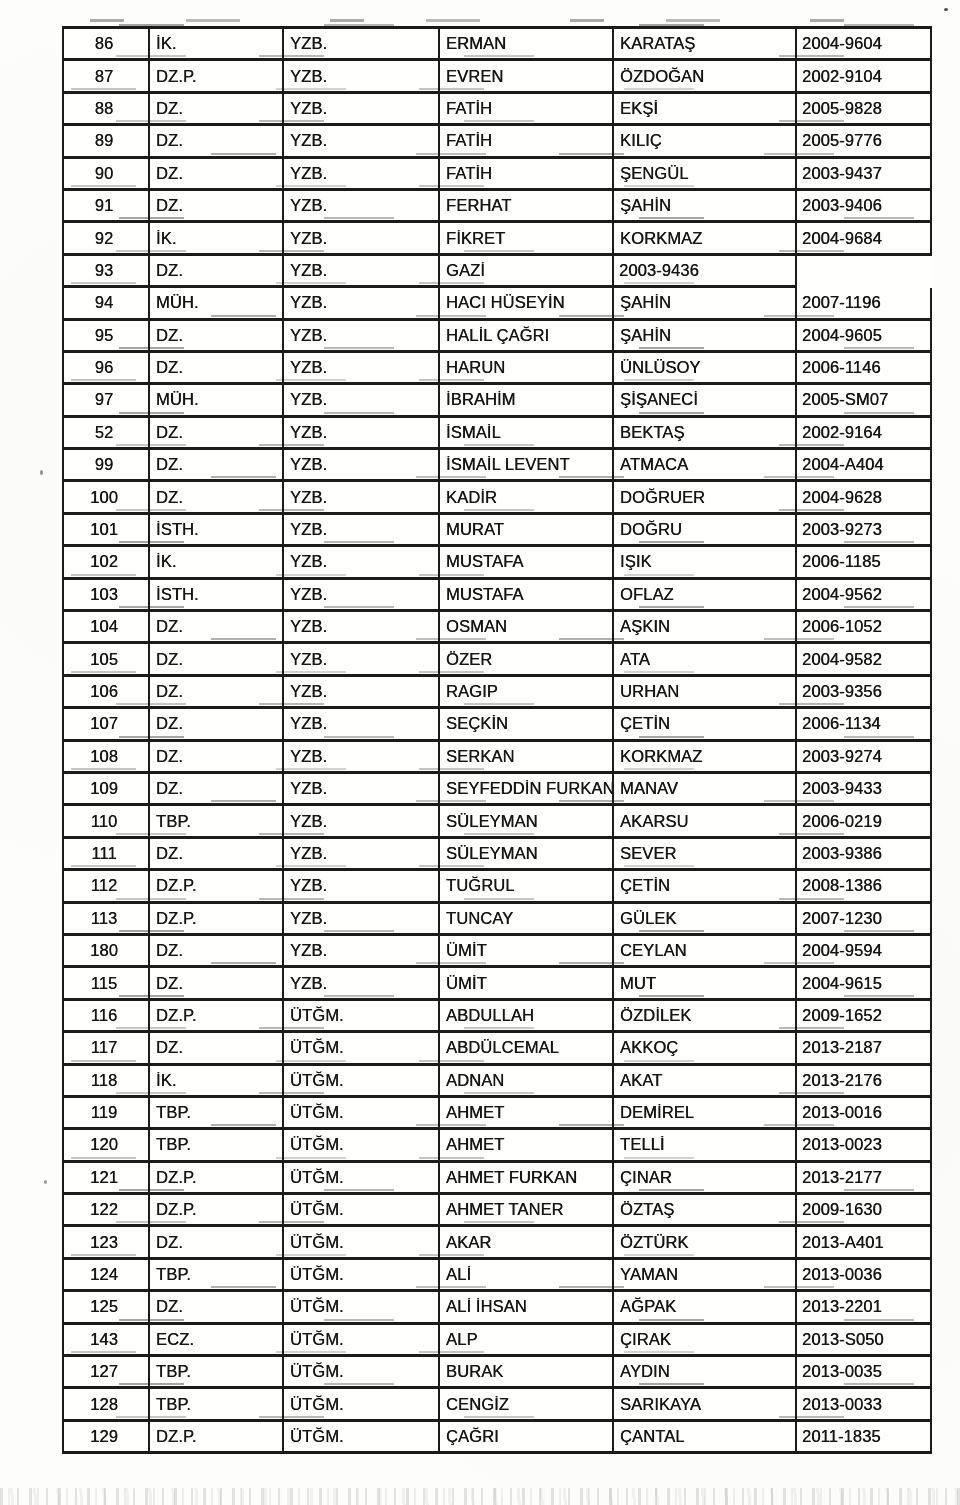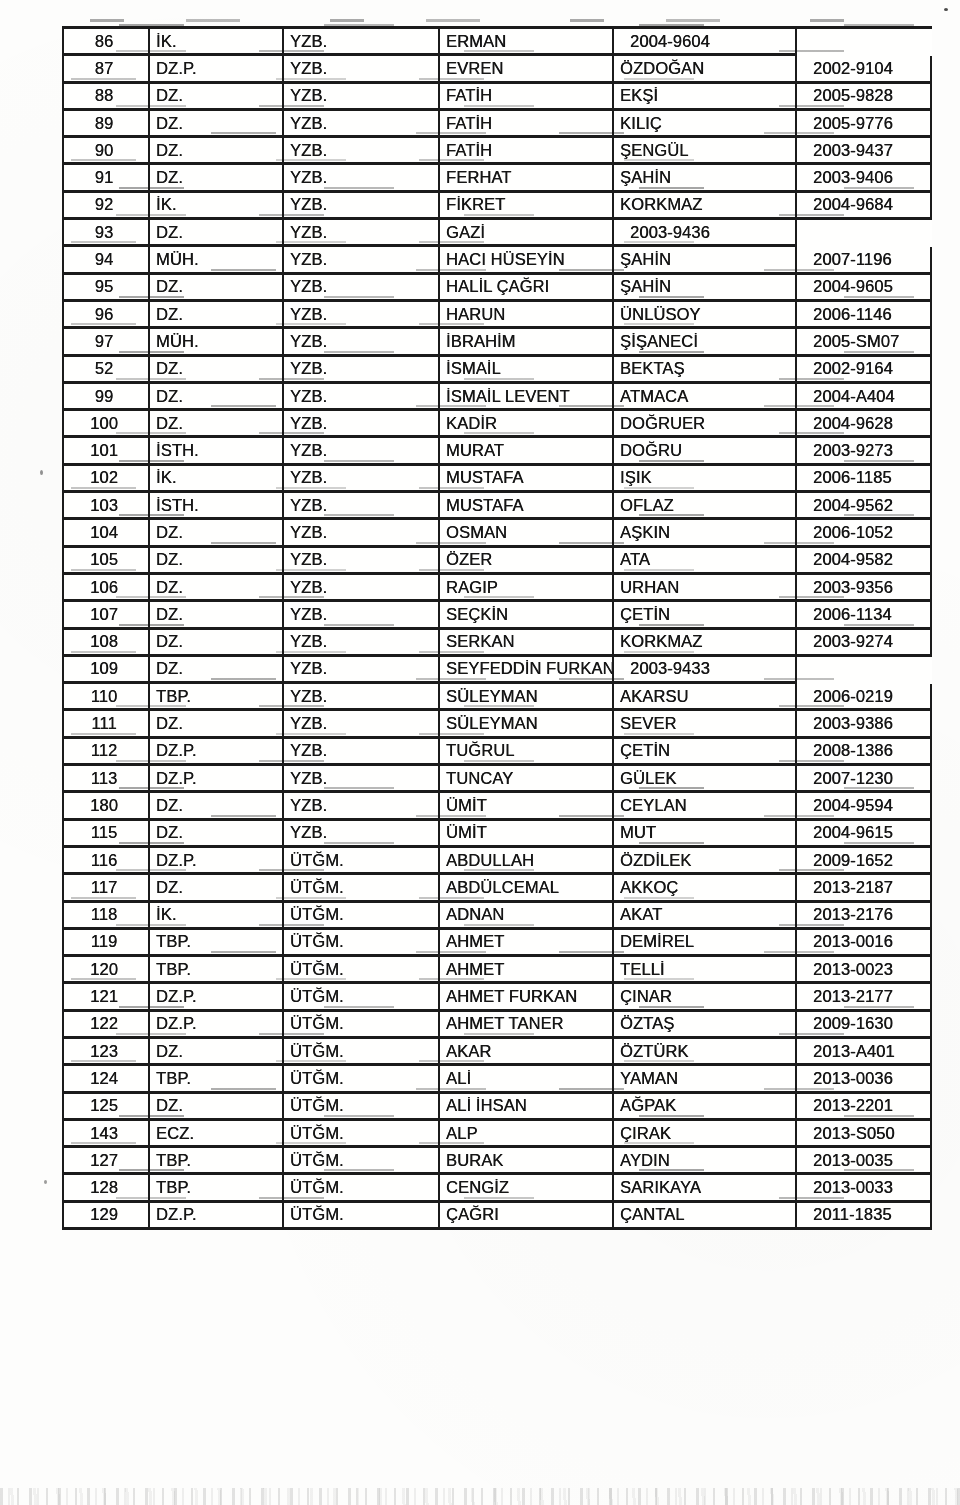--- a/index.html
+++ b/index.html
@@ -14,21 +14,21 @@
   .page {
     position: absolute; inset: 0;
     background:
       radial-gradient(circle at 20% 30%, rgba(0,0,0,0.012), transparent 40%),
       radial-gradient(circle at 80% 70%, rgba(0,0,0,0.015), transparent 45%),
       #fdfdfc;
   }
   .table {
     position: absolute;
     left: 62px; top: 26px;
-    width: 870px; height: 1204px;
+    width: 870px; height: 1428px;
     display: flex; flex-direction: column;
     border-top: 3px solid #1b1b1b;
     border-left: 2px solid #1b1b1b;
     background: #fffffe;
   }
   .row {
     flex: 1;
     display: grid;
     grid-template-columns: 86px 134px 156px 174px 183px 135px;
     position: relative;
@@ -53,21 +53,21 @@
     border-bottom: 3px solid #1b1b1b;
     display: flex; align-items: center;
     font-size: 16.5px;
     letter-spacing: 0.1px;
     white-space: nowrap; overflow: hidden;
     padding: 0 4px 0 6px;
     color: #161616;
     text-shadow: 0.35px 0 0 currentColor; 
   }
   .cell.c0 { justify-content: center; padding-left: 0; }
-  .cell.c5 { padding-left: 16px; }
+  .cell.c5 { padding-left: 5px; }
   
   .artifact { position: absolute; pointer-events: none; }
   .top-dashes {
     left: 90px; top: 19px; width: 790px; height: 3px;
     background: repeating-linear-gradient(90deg,
       rgba(15,15,15,0.5) 0 34px, transparent 34px 96px,
       rgba(15,15,15,0.4) 96px 150px, transparent 150px 240px);
     opacity: .7;
   }
   .speck-1 { left: 944px; top: 8px; width: 4px; height: 3px; background: rgba(30,30,30,.8); border-radius: 50%; }
@@ -91,20 +91,21 @@
   <div class="artifact top-dashes"></div>
   <div class="artifact speck-1"></div>
   <div class="artifact speck-2"></div>
   <div class="artifact speck-3"></div>
   <div class="table">
       <div class="row">
         <div class="cell c0">86</div>
         <div class="cell c1">İK.</div>
         <div class="cell c2">YZB.</div>
         <div class="cell c3">ERMAN</div>
+        <div class="cell c4">KARATAŞ</div>
         <div class="cell c5">2004-9604</div>
       </div>
       <div class="row">
         <div class="cell c0">87</div>
         <div class="cell c1">DZ.P.</div>
         <div class="cell c2">YZB.</div>
         <div class="cell c3">EVREN</div>
         <div class="cell c4">ÖZDOĞAN</div>
         <div class="cell c5">2002-9104</div>
       </div>
@@ -273,20 +274,21 @@
         <div class="cell c2">YZB.</div>
         <div class="cell c3">SERKAN</div>
         <div class="cell c4">KORKMAZ</div>
         <div class="cell c5">2003-9274</div>
       </div>
       <div class="row">
         <div class="cell c0">109</div>
         <div class="cell c1">DZ.</div>
         <div class="cell c2">YZB.</div>
         <div class="cell c3">SEYFEDDİN FURKAN</div>
+        <div class="cell c4">MANAV</div>
         <div class="cell c5">2003-9433</div>
       </div>
       <div class="row">
         <div class="cell c0">110</div>
         <div class="cell c1">TBP.</div>
         <div class="cell c2">YZB.</div>
         <div class="cell c3">SÜLEYMAN</div>
         <div class="cell c4">AKARSU</div>
         <div class="cell c5">2006-0219</div>
       </div>

